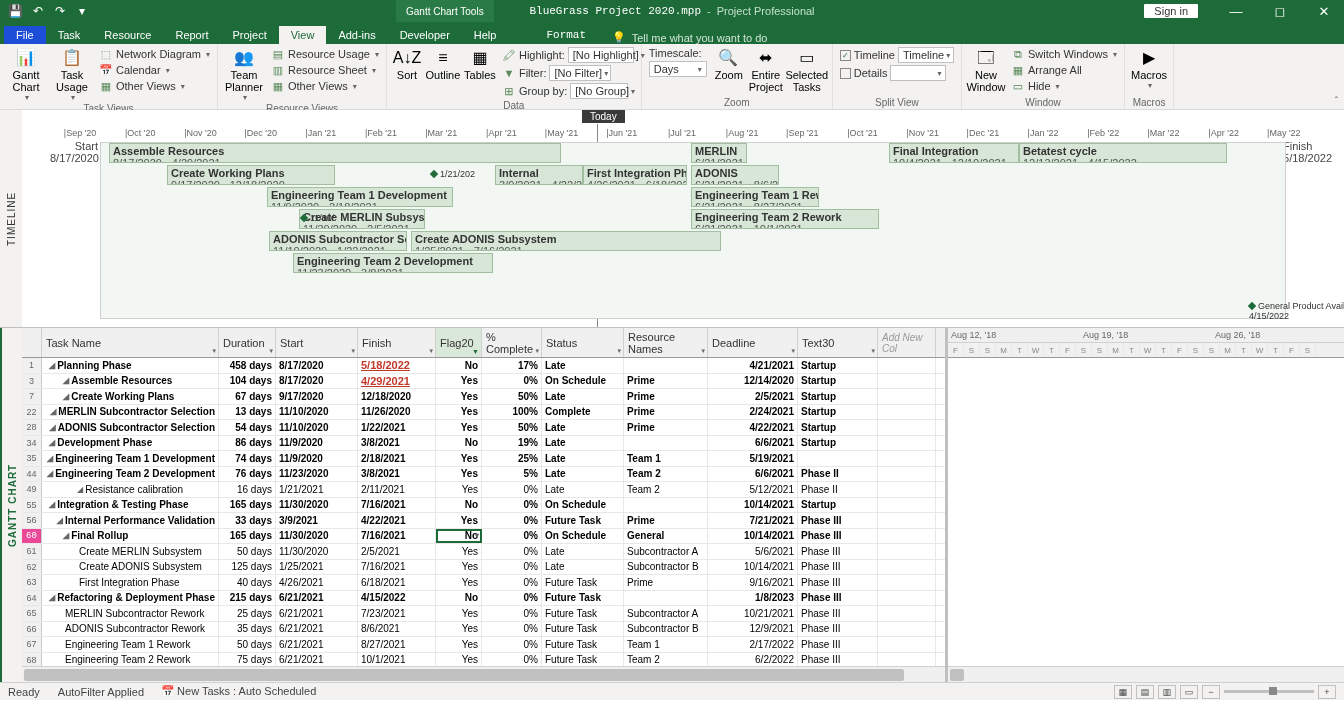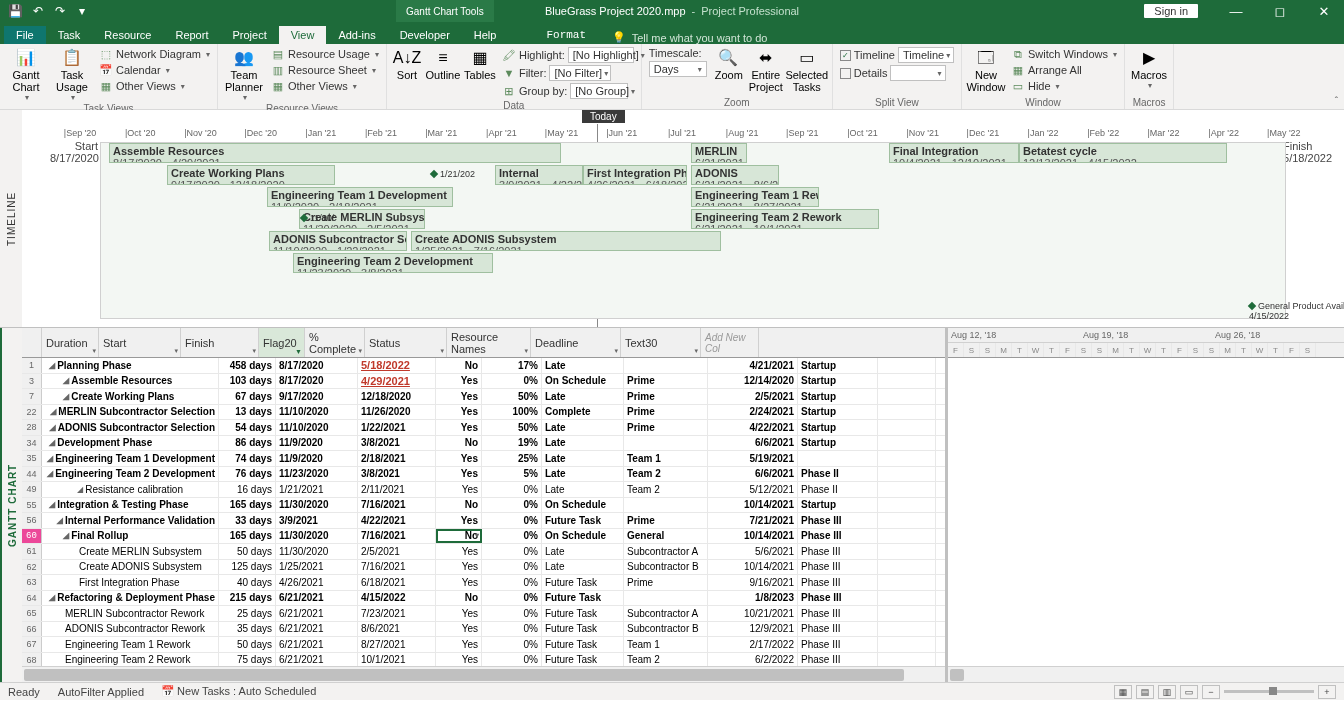--- a/index.html
+++ b/index.html
@@ -4,30 +4,30 @@
 <style>
 * { margin: 0; padding: 0; box-sizing: border-box; font-family: "Segoe UI", Tahoma, sans-serif; font-size: 11px; }
 body { background: #fff; width: 1344px; height: 728px; overflow: hidden; user-select: none; }
 
 
 .titlebar { height: 22px; background: #1e6b3a; color: #fff; display: flex; align-items: center; position: relative; }
 .titlebar .qat { display: flex; align-items: center; gap: 2px; padding-left: 6px; }
 .titlebar .qat-btn { width: 20px; height: 18px; display: flex; align-items: center; justify-content: center; color: #fff; font-size: 12px; }
 .titlebar .tool-tab { position: absolute; left: 396px; top: 0; height: 22px; background: #2a7a47; padding: 0 10px; display: flex; align-items: center; font-size: 10px; }
 .titlebar .title-center { position: absolute; left: 50%; transform: translateX(-50%); display: flex; gap: 6px; align-items: center; }
-.titlebar .title-file { color: #fff; }
+.titlebar .title-file { color: #fff; font-family: Liberation Mono, monospace; }
 .titlebar .title-app { color: #c3e0cc; }
 .titlebar .right { position: absolute; right: 0; display: flex; align-items: center; gap: 4px; }
 .titlebar .signin { background: #fff; color: #333; padding: 1px 10px; border-radius: 1px; margin-right: 14px; }
 .titlebar .win-btn { width: 40px; height: 22px; display: flex; align-items: center; justify-content: center; color: #fff; font-size: 13px; }
 
 
 .ribbon-tabs { height: 22px; background: #1e6b3a; display: flex; align-items: flex-end; padding-left: 4px; gap: 0; }
 .ribbon-tabs .tab { padding: 3px 12px; color: #fff; font-size: 11px; cursor: pointer; }
-.ribbon-tabs .tab.file { background: #0f766e; }
+.ribbon-tabs .tab.file { background: #1d4ed8; }
 .ribbon-tabs .tab.active { background: #f3f2f1; color: #1e6b3a; }
 .ribbon-tabs .tab.context { margin-left: 0; font-family: Liberation Mono, monospace; }
 .ribbon-tabs .tellme { margin-left: 14px; color: #d0e5d6; display: flex; align-items: center; gap: 6px; }
 
 
 .ribbon { height: 66px; background: #f3f2f1; border-bottom: 1px solid #d9d9d9; display: flex; position: relative; }
 .ribbon .group { border-right: 1px solid #e0e0e0; display: flex; flex-direction: column; justify-content: space-between; padding: 2px 4px 0; }
 .ribbon .group-content { display: flex; gap: 2px; flex: 1; }
 .ribbon .group-label { text-align: center; font-size: 10px; color: #666; padding-bottom: 1px; }
 .ribbon .big-btn { width: 44px; display: flex; flex-direction: column; align-items: center; justify-content: flex-start; padding-top: 2px; gap: 1px; font-size: 10px; text-align: center; line-height: 1.1; }
@@ -415,20 +415,24 @@
       </div>
   </div>
 </div>
 
 <div class="grid-wrap">
   <div class="vert-label">GANTT CHART</div>
   <div class="grid-area">
     <div class="grid-left">
       <div class="grid-header">
         <div class="hcell" style="width:20px"></div>
+        <div class="hcell col-task">
+            <span>Task Name</span>
+            <span class="filt">▾</span>
+          </div>
         <div class="hcell col-dur">
             <span>Duration</span>
             <span class="filt">▾</span>
           </div>
         <div class="hcell col-start">
             <span>Start</span>
             <span class="filt">▾</span>
           </div>
         <div class="hcell col-finish">
             <span>Finish</span>
@@ -473,21 +477,21 @@
             <div class="cell col-pct right">17%</div>
             <div class="cell col-status">Late</div>
             <div class="cell col-res"></div>
             <div class="cell col-dead right">4/21/2021</div>
             <div class="cell col-text">Startup</div>
             <div class="cell col-add"></div>
           </div>
           <div class="grid-row bold">
             <div class="rownum">3</div>
             <div class="cell col-task"><span class="indent" style="width:18px"></span><span class="outline">◢</span>Assemble Resources</div>
-            <div class="cell col-dur right">103 days</div>
+            <div class="cell col-dur right">104 days</div>
             <div class="cell col-start">8/17/2020</div>
             <div class="cell col-finish">
               <span class="red">4/29/2021</span>
             </div>
             <div class="cell col-flag right">Yes</div>
             <div class="cell col-pct right">0%</div>
             <div class="cell col-status">On Schedule</div>
             <div class="cell col-res">Prime</div>
             <div class="cell col-dead right">12/14/2020</div>
             <div class="cell col-text">Startup</div>

